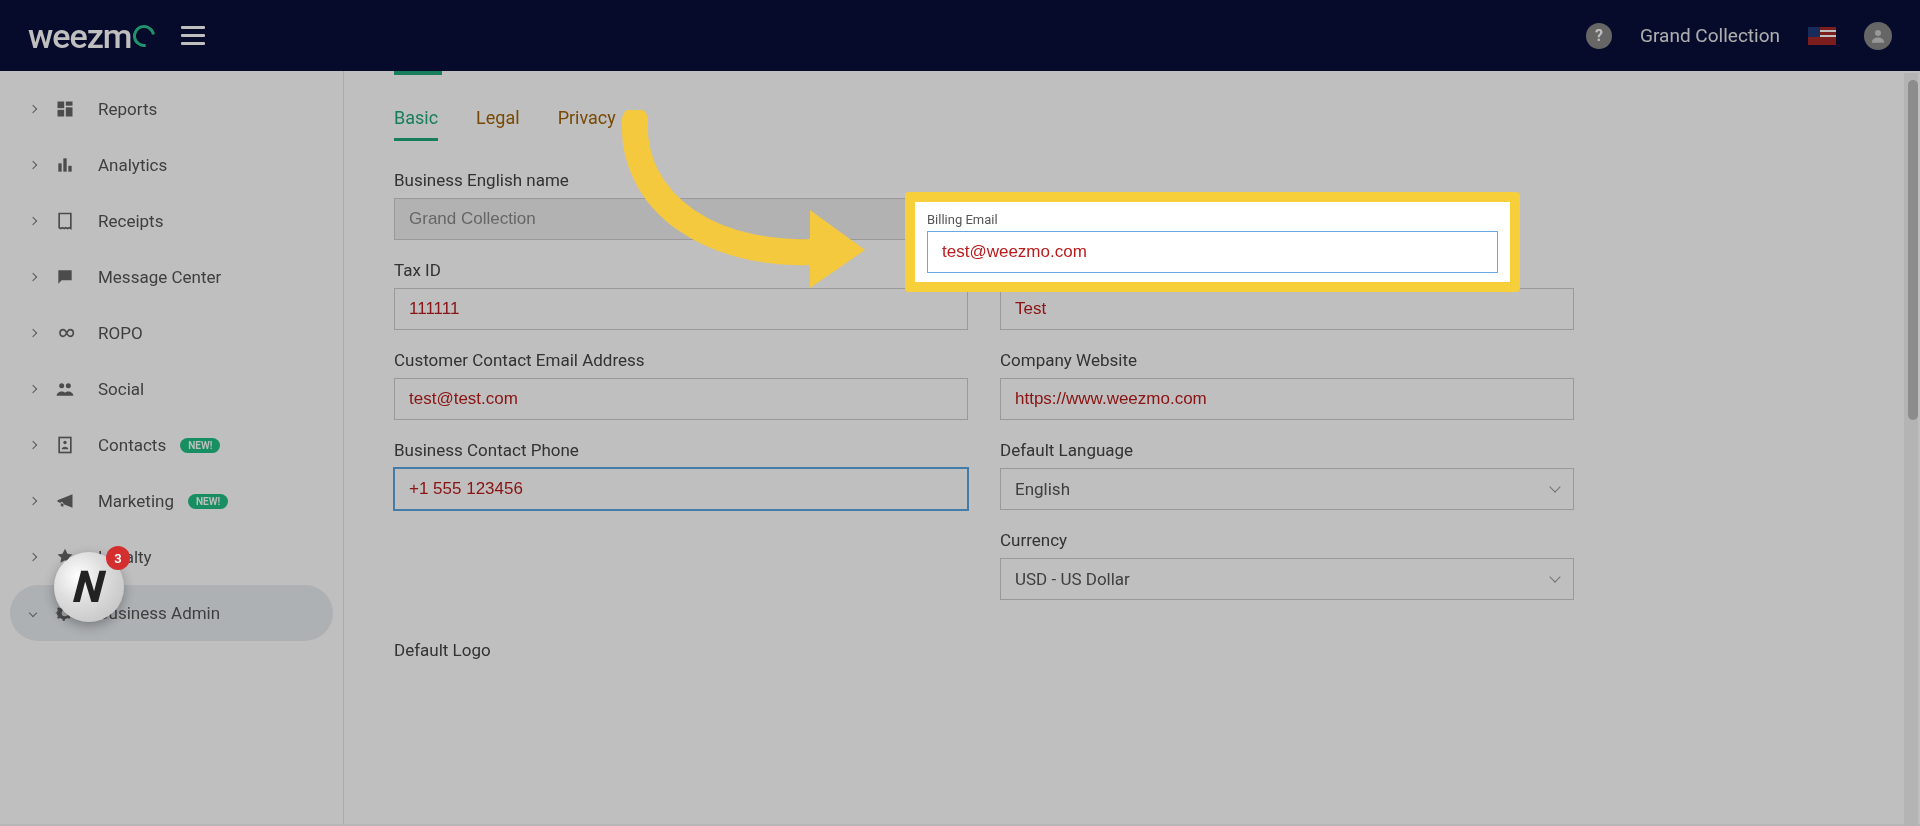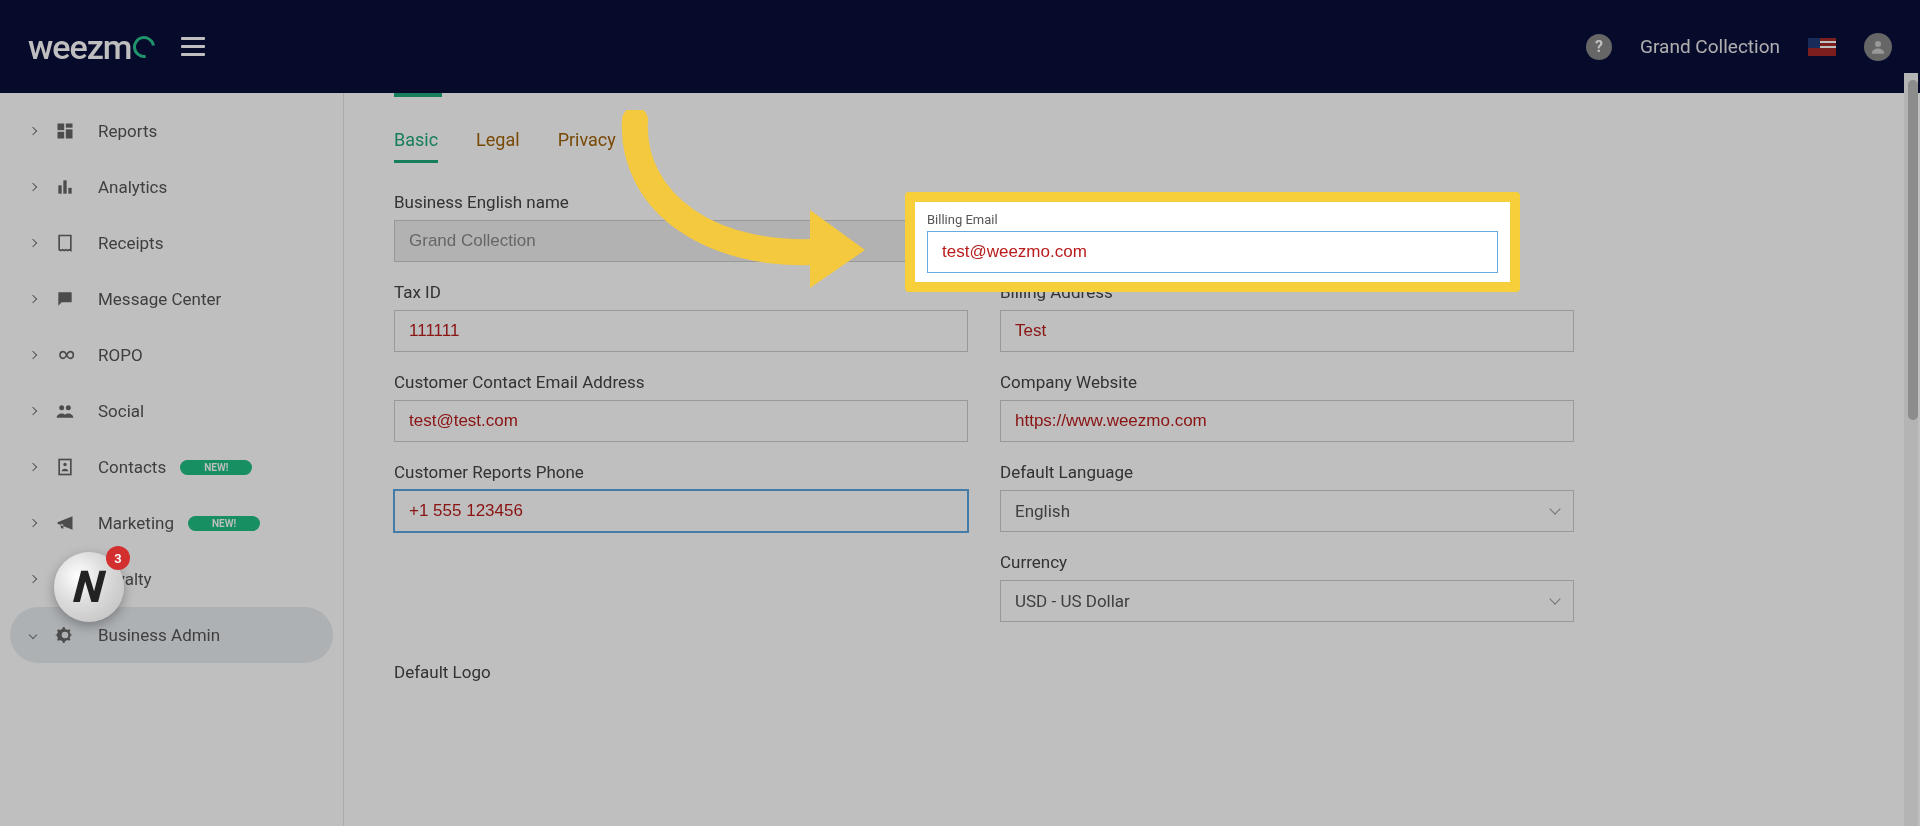--- a/index.html
+++ b/index.html
@@ -6,21 +6,21 @@
     body {
       font-family: -apple-system, BlinkMacSystemFont, "Segoe UI", Roboto, Arial, sans-serif;
       background: #f5f5f5;
       width: 1920px;
       height: 826px;
       overflow: hidden;
       position: relative;
     }
     .topbar {
       background: #0a0f3a;
-      height: 93px;
+      height: 71px;
       display: flex;
       align-items: center;
       padding: 0 28px;
       justify-content: space-between;
     }
     .topbar-left { display: flex; align-items: center; gap: 26px; }
     .logo {
       color: #fff;
       font-size: 34px;
       font-weight: 500;
@@ -106,21 +106,21 @@
       align-items: center; justify-content: center;
       color: #666;
       margin-right: 12px;
     }
     .sidebar-icon svg { width: 20px; height: 20px; fill: currentColor; }
     .badge-new {
       background: #1fbf84;
       color: #fff;
       font-size: 10px;
       font-weight: 600;
-      padding: 2px 24px;
+      padding: 2px 8px;
       border-radius: 10px;
       margin-left: 4px;
       text-align: center;
     }
     .main {
       flex: 1;
       padding: 36px 50px;
       overflow-y: auto;
       background: #fff;
       position: relative;
@@ -418,21 +418,21 @@
       <div class="field">
         <label>Customer Contact Email Address</label>
         <input class="input" value="test@test.com" style="">
       </div>
       <div class="field">
         <label>Company Website</label>
         <input class="input" value="https://www.weezmo.com" style="">
       </div>
 
       <div class="field">
-        <label>Customer Reports Phone</label>
+        <label>Business Contact Phone</label>
         <input class="input focused" value="+1 555 123456" style="">
       </div>
       <div class="field">
         <label>Default Language</label>
         <div class="select">
           <span>English</span>
           <span class="chevron"></span>
         </div>
       </div>
 

